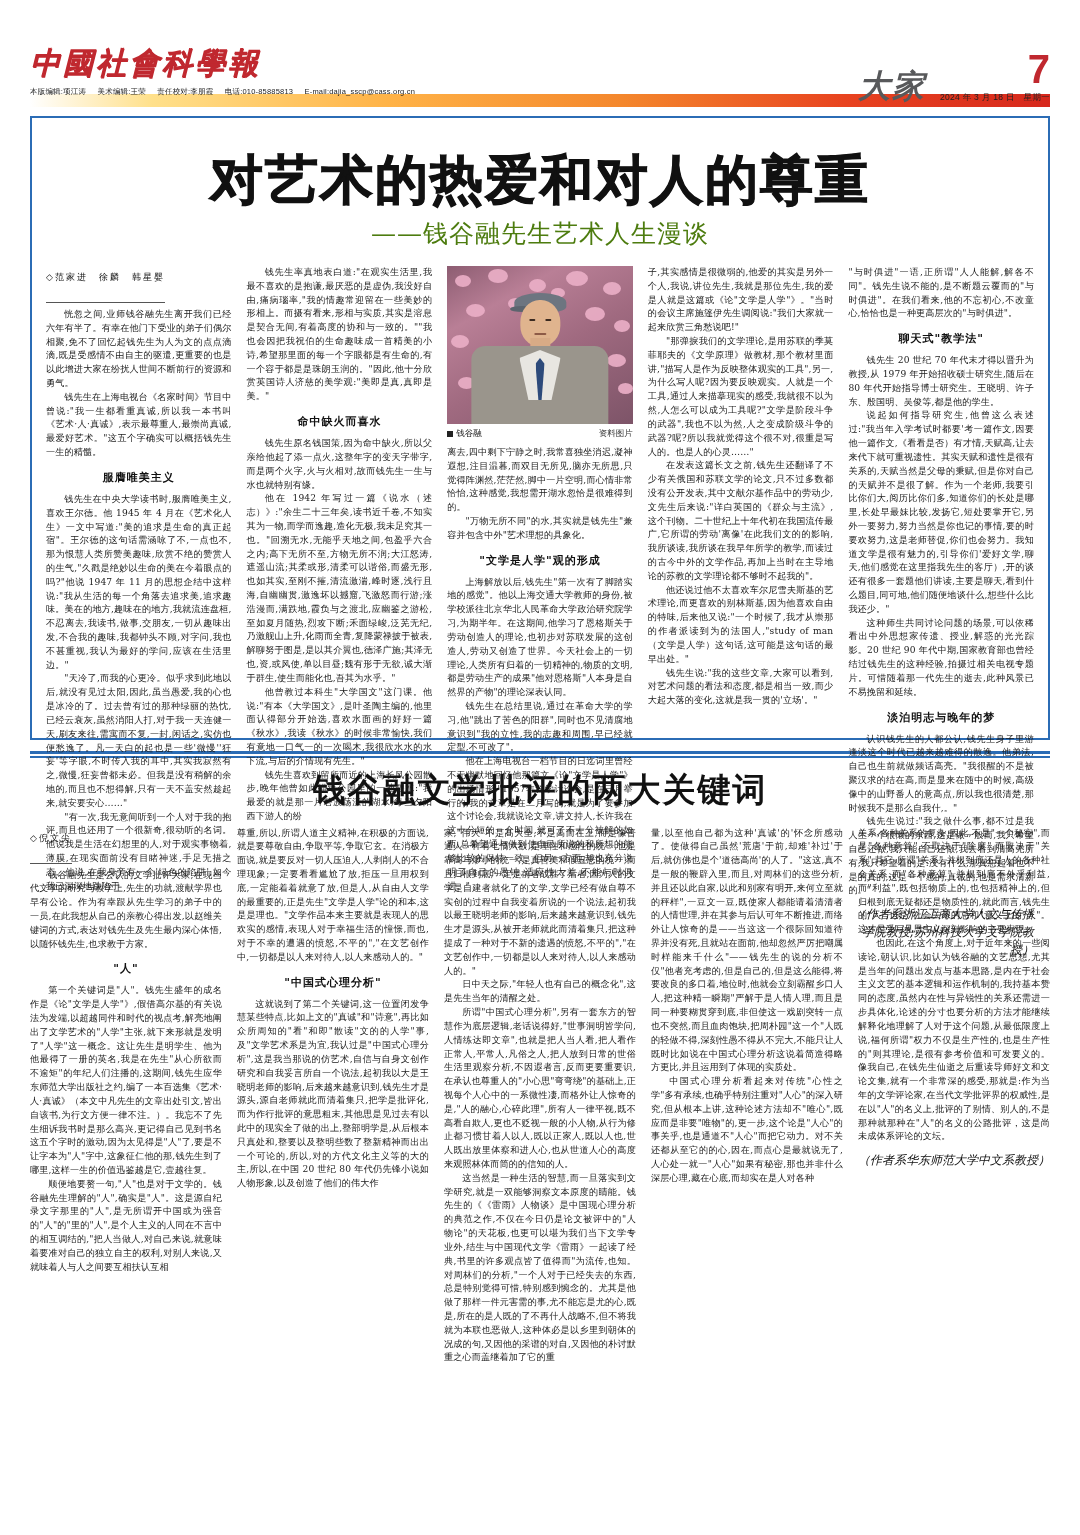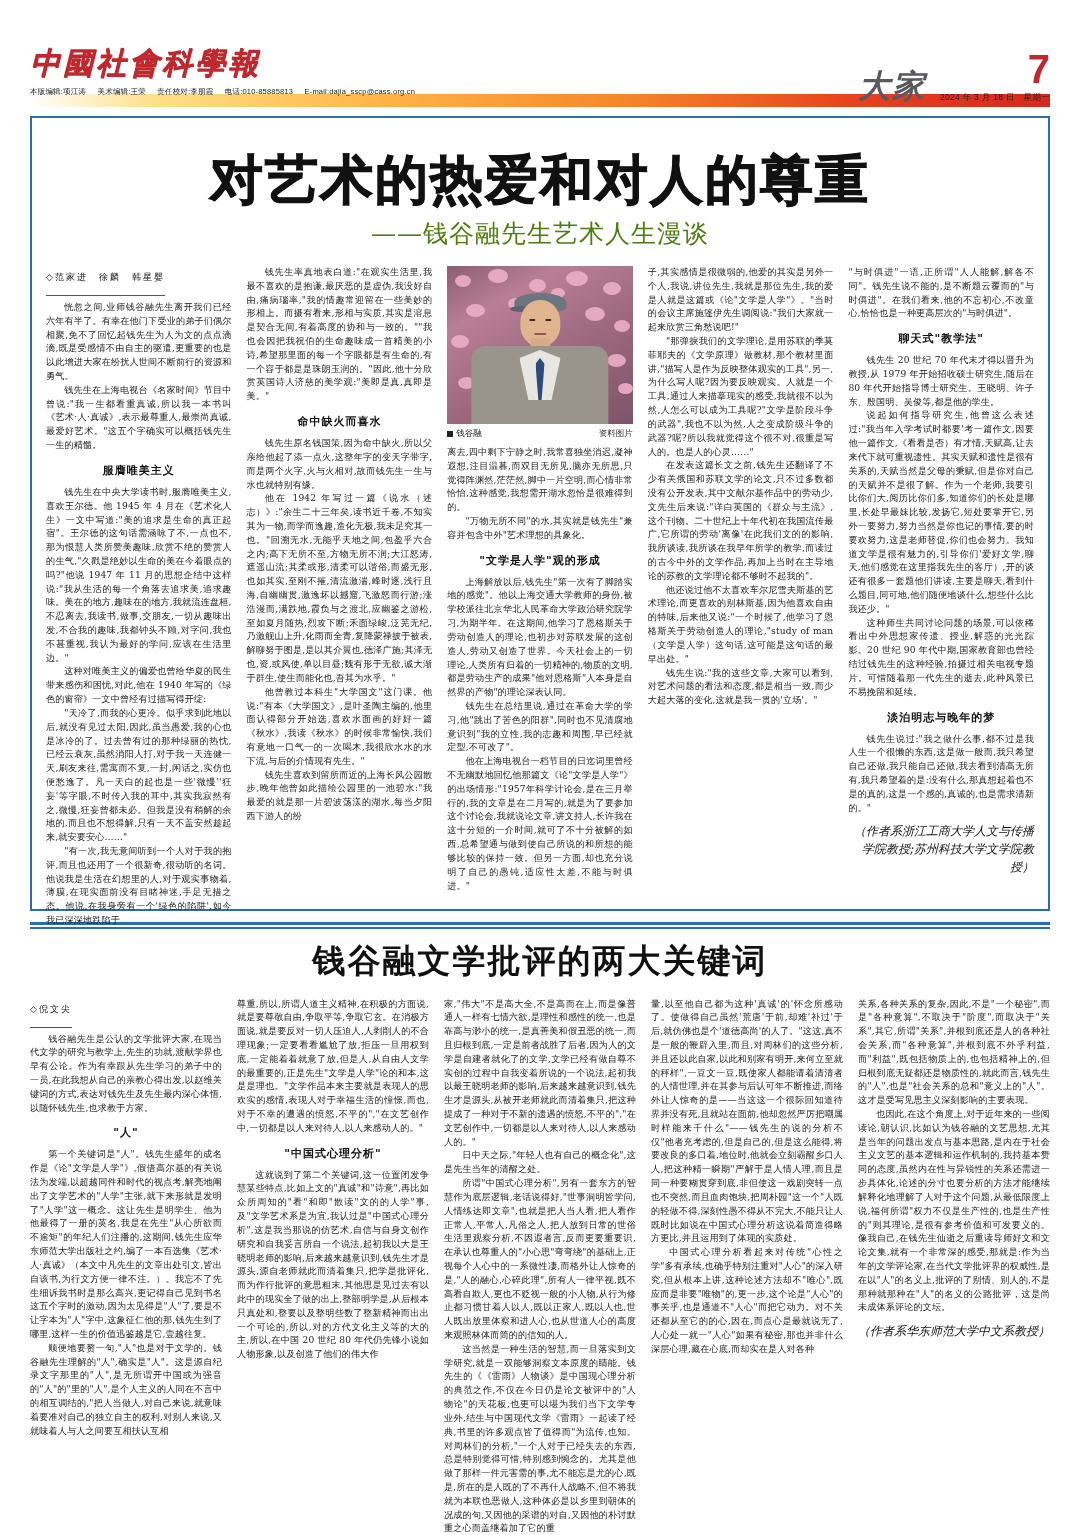--- a/index.html
+++ b/index.html
@@ -34,37 +34,37 @@
   .mh-right-col { display: flex; flex-direction: column; align-items: flex-end; }
   .page-num { font-size: 40px; font-weight: bold; color: #c0282f; line-height: 0.95;
               font-family: "Liberation Sans", sans-serif; }
   .date-line { font-size: 8.5px; color: #222; margin-top: 4px; white-space: nowrap;
                font-family: "Liberation Sans", sans-serif; letter-spacing: 0.3px; }
 
   .grad-bar { height: 13px; margin: 4px 0 0 0;
     background: linear-gradient(to right, #ffffff 0%, #ffe08a 12%, #ffb347 35%, #f4872c 58%, #e8431f 80%, #d6281c 100%); }
 
   
-  .article1 { margin-top: 9px; border: 2.5px solid #2b6cb5; padding: 16px 14px 10px 14px; height: 795px; }
+  .article1 { margin-top: 9px; border: 2.5px solid #2b6cb5; padding: 16px 14px 10px 14px; height: 624px; }
   .head1 {
     text-align: center;
     font-size: 53px; font-weight: bold; letter-spacing: 2px;
     font-family: "DejaVu Sans", sans-serif;
     color: #111; line-height: 1.15; margin-top: 16px;
     -webkit-text-stroke: 1px #111;
   }
   .subhead1 { text-align: center; font-size: 25px; margin-top: 6px; letter-spacing: 1px;
               font-family: "DejaVu Serif", serif; color: #4d7c0f; }
 
   .cols { display: flex; gap: 15px; margin-top: 16px; }
   .col { width: 100%; position: relative; }
   .col5 { flex: 1 1 0; }
 
   .byline { font-size: 9px; border-bottom: 1px solid #555; display: inline-block;
-            padding-bottom: 11px; margin-bottom: 5px; letter-spacing: 2px; }
+            padding-bottom: 18px; margin-bottom: 5px; letter-spacing: 2px; }
 
   p.body {
     font-size: 9.1px; line-height: 1.52; text-align: justify;
     text-indent: 2em; letter-spacing: 0.15px; color: #1a1a1a;
     font-family: "DejaVu Serif", serif;
   }
   p.body.noind { text-indent: 0; }
   h4.sub {
     text-align: center; font-size: 11px; font-weight: bold;
     margin: 10px 0 8px 0; letter-spacing: 1px;
@@ -144,21 +144,20 @@
     <div class="subhead1">——钱谷融先生艺术人生漫谈</div>
 
     <div class="cols">
 
       <div class="col col5">
         <div class="byline">◇范家进　徐麟　韩星婴</div>
         <p class="body">恍忽之间,业师钱谷融先生离开我们已经六年有半了。有幸在他门下受业的弟子们偶尔相聚,免不了回忆起钱先生为人为文的点点滴滴,既是受感情不由自主的驱遣,更重要的也是以此增进大家在纷扰人世间不断前行的资源和勇气。</p>
         <p class="body">钱先生在上海电视台《名家时间》节目中曾说:"我一生都看重真诚,所以我一本书叫《艺术·人·真诚》,表示最尊重人,最崇尚真诚,最爱好艺术。"这五个字确实可以概括钱先生一生的精髓。</p>
         <h4 class="sub">服膺唯美主义</h4>
         <p class="body">钱先生在中央大学读书时,服膺唯美主义,喜欢王尔德。他 1945 年 4 月在《艺术化人生》一文中写道:"美的追求是生命的真正起宿"。王尔德的这句话需涵咏了不,一点也不,那为恨慧人类所赞美趣味,欣赏不绝的赞赏人的生气,"久戳是绝妙以生命的美在今着眼点的吗?"他说 1947 年 11 月的思想企结中这样说:"我从生活的每一个角落去追求美,追求趣味。美在的地方,趣味在的地方,我就流连盘桓,不忍离去,我读书,做事,交朋友,一切从趣味出发,不合我的趣味,我都钟头不顾,对字问,我也不甚重视,我认为最好的学问,应该在生活里边。"</p>
-        <p class="body">这种对唯美主义的偏爱也曾给华夏的民生带来感伤和困忧,对此,他在 1940 年写的《绿色的窗帘》一文中曾经有过描写得开绽:</p>
         <p class="body">"天冷了,而我的心更冷。似乎求到此地以后,就没有见过太阳,因此,虽当愚爱,我的心也是冰冷的了。过去曾有过的那种绿丽的热忱,已经云衰灰,虽然消阳人打,对于我一天连健一天,刷友来往,需寓而不复,一封,闲话之,实仿也便愁逸了。凡一天白的起也是一些'微慢''狂妄'等字眼,不时传入我的耳中,其实我寂然有之,微慢,狂妄曾都未必。但我是没有稍解的余地的,而且也不想得解,只有一天不盖安然趁起来,就安要安心……"</p>
         <p class="body">"有一次,我无意间听到一个人对于我的抱评,而且也还用了一个很新奇,很动听的名词。他说我是生活在幻想里的人,对于观实事物着,薄膜,在现实面前没有目睹神迷,手足无措之态。他说,在我身旁有一个'绿色的陷阱',如今我已深深地跌陷于</p>
       </div>
 
       <div class="col col5">
         <p class="body">钱先生率真地表白道:"在观实生活里,我最不喜欢的是抱谦,最厌恶的是虚伪,我没好自由,痛病瑙率,"我的情趣常迎留在一些美妙的形相上。而摄有看来,形相与实质,其实是溶息是契合无间,有着高度的协和与一致的。""我也会因把我祝伯的生命趣味成一首精美的小诗,希望那里面的每一个字眼都是有生命的,有一个容于都是是珠朗玉润的。"因此,他十分欣赏英国诗人济慈的美学观:"美即是真,真即是美。"</p>
         <h4 class="sub">命中缺火而喜水</h4>
         <p class="body">钱先生原名钱国策,因为命中缺火,所以父亲给他起了添一点火,这整年字的变天字带字,而是两个火字,火与火相对,故而钱先生一生与水也就特别有缘。</p>
         <p class="body">他在 1942 年写过一篇《说水（述志）》:"余生二十三年矣,读书近千卷,不知实其为一物,而学而逸趣,造化无极,我未足究其一也。"回溯无水,无能乎天地之间,包盈乎六合之内;高下无所不至,方物无所不润;大江怒涛,遮遥山流;其柔或形,清柔可以谐俗,而盛无形,也如其实,至刚不摧,清流激湍,峰时逐,浅行且海,自幽幽贯,激逸坏以撼窟,飞激怒而行游;涨浩漫而,满跌地,霞负与之渡北,应幽鉴之游松,至如夏月随热,烈攻下断;禾面绿峻,泛芜无纪,乃激舰山上升,化雨而全青,复降蒙禄披于被表,解聊努于图是,是以其介翼也,德泽广施;其泽无也,资,或风使,单以目昼;魏有形于无欲,诚大渐于群生,使生而能化也,吾其为水乎。"</p>
         <p class="body">他曾教过本科生"大学国文"这门课。他说:"有本《大学国文》,是叶圣陶主编的,他里面认得部分开始选,喜欢水面画的好好一篇《秋水》,我读《秋水》的时候非常愉快,我们有意地一口气一的一次喝木,我很欣水水的水下流,与后的介情现有先生。"</p>
@@ -210,31 +209,32 @@
         <h4 class="sub">"文学是人学"观的形成</h4>
         <p class="body">上海解放以后,钱先生"第一次有了脚踏实地的感觉"。他以上海交通大学教师的身份,被学校派往北京华北人民革命大学政治研究院学习,为期半年。在这期间,他学习了恩格斯关于劳动创造人的理论,也初步对苏联发展的这创造人,劳动又创造了世界。今天社会上的一切理论,人类所有归着的一切精神的,物质的文明,都是劳动生产的成果"他对恩格斯"人本身是自然界的产物"的理论深表认同。</p>
         <p class="body">钱先生在总结里说,通过在革命大学的学习,他"跳出了苦色的阳群",同时也不见清腐地意识到"我的立性,我的志趣和周围,早已经就定型,不可改了"。</p>
         <p class="body">他在上海电视台一档节目的日迄词里曾经不无幽默地回忆他那篇文《论"文学是人学"》的出场情形:"1957年科学计论会,是在三月举行的,我的文章是在二月写的,就是为了要参加这个讨论会,我就说论文章,讲文持人,长许我在这十分短的一介时间,就可了不十分被解的如西,总希望通与做到使自己所说的和所想的能够比较的保持一致。但另一方面,却也充分说明了自己的愚钝,适应性太差,不能与时俱进。"</p>
       </div>
 
       <div class="col col5">
         <p class="body noind">子,其实感情是很微弱的,他爱的其实是另外一个人,我说,讲位先生,我就是那位先生,我的爱是人就是这篇或《论"文学是人学"》。"当时的会议主席施篷伊先生调阅说:"我们大家就一起来欣赏三角愁说吧!"</p>
         <p class="body">"那弹捩我们的文学理论,是用苏联的季莫菲耶夫的《文学原理》做教材,那个教材里面讲,"描写人是作为反映整体观实的工具",另一,为什么写人呢?因为要反映观实。人就是一个工具,通过人来描摹现实的感受,我就很不以为然,人怎么可以成为工具呢?"文学是阶段斗争的武器",我也不以为然,人之变成阶级斗争的武器?呢?所以我就觉得这个很不对,很重是写人的。也是人的心灵……"</p>
         <p class="body">在发表这篇长文之前,钱先生还翻译了不少有关俄国和苏联文学的论文,只不过多数都没有公开发表,其中文献尔基作品中的劳动少,文先生后来说:"详白英国的《群众与主流》,这个刊物。二十世纪上十年代初在我国流传最广,它所谓的劳动'离像'在此我们文的的影响,我所谈读,我所谈在我早年所学的教学,而读过的古今中外的文学作品,再加上当时在主导地论的苏教的文学理论都不够时不起我的"。</p>
-        <p class="body">他还说过他不太喜欢车尔尼雪夫斯基的艺术理论,而更喜欢的别林斯基,因为他喜欢自由的特味,后来他又说:"一个时候了,他学习了恩格斯关于劳动创造人的理论,"study of man（文学是人学）这句话,这可能是这句话的最早出处。"</p>
+        <p class="body">他还说过他不太喜欢车尔尼雪夫斯基的艺术理论,而更喜欢的别林斯基,因为他喜欢自由的特味,后来他又说:"一个时候了,我才从崇那的作者派读到为的法国人,"study of man（文学是人学）这句话,这可能是这句话的最早出处。"</p>
         <p class="body">钱先生说:"我的这些文章,大家可以看到,对艺术问题的看法和态度,都是相当一致,而少大起大落的变化,这就是我一贯的'立场'。"</p>
       </div>
 
       <div class="col col5">
         <p class="body noind">"与时俱进"一语,正所谓"人人能解,解各不同"。钱先生说不能的,是不断题云覆而的"与时俱进"。在我们看来,他的不忘初心,不改童心,恰恰也是一种更高层次的"与时俱进"。</p>
         <h4 class="sub">聊天式"教学法"</h4>
         <p class="body">钱先生 20 世纪 70 年代末才得以晋升为教授,从 1979 年开始招收硕士研究生,随后在 80 年代开始指导博士研究生。王晓明、许子东、殷国明、吴俊等,都是他的学生。</p>
         <p class="body">说起如何指导研究生,他曾这么表述过:"我当年入学考试时都要'考一篇作文,因要他一篇作文,《看看是否）有才情,天赋高,让去来代下就可重视遗性。其实天赋和遗性是很有关系的,天赋当然是父母的秉赋,但是你对自己的天赋并不是很了解。作为一个老师,我要引比你们大,阅历比你们多,知道你们的长处是哪里,长处早最妹比较,发扬它,短处要掌开它,另外一要努力,努力当然是你也记的事情,要的时要欢努力,这是老师替促,你们也会努力。我知道文学是很有魅力的,引导你们'爱好文学,聊天,他们感觉在这里指我先生的客厅）,开的谈还有很多一套题他们讲读,主要是聊天,看到什么题目,同可地,他们随便地谈什么,想些什么比我还少。"</p>
         <p class="body">这种师生共同讨论问题的场景,可以依稀看出中外思想家传遗、授业,解惑的光光踪影。20 世纪 90 年代中期,国家教育部也曾经结过钱先生的这种经验,拍摄过相关电视专题片。可惜随着那一代先生的逝去,此种风景已不易挽留和延续。</p>
         <h4 class="sub">淡泊明志与晚年的梦</h4>
+        <p class="body">认识钱先生的人都公认,钱先生身子里游逢淡这个时代已越来越难得的散逸。他弟法,自己也生前就做频话高亮。"我很醒的不是被聚汉求的结在高,而是显来在随中的时候,高级像中的山野番人的意高点,所以我也很清楚,那时候我不是那么自我什,。"</p>
         <p class="body">钱先生说过:"我之做什么事,都不过是我人生一个很懒的东西,这是做一般而,我只希望自己还做,我只能自己还做,我去看到清高无所有,我只希望着的是:没有什么,那真想起着也不是的真的,这是一个感的,真诚的,也是需求清新的。"</p>
         <div class="author-note">（作者系浙江工商大学人文与传播学院教授;苏州科技大学文学院教授）</div>
       </div>
 
     </div>
   </div>
 
   <div class="divider">
     <div class="dv1"></div>
       <div class="dv2"></div>

